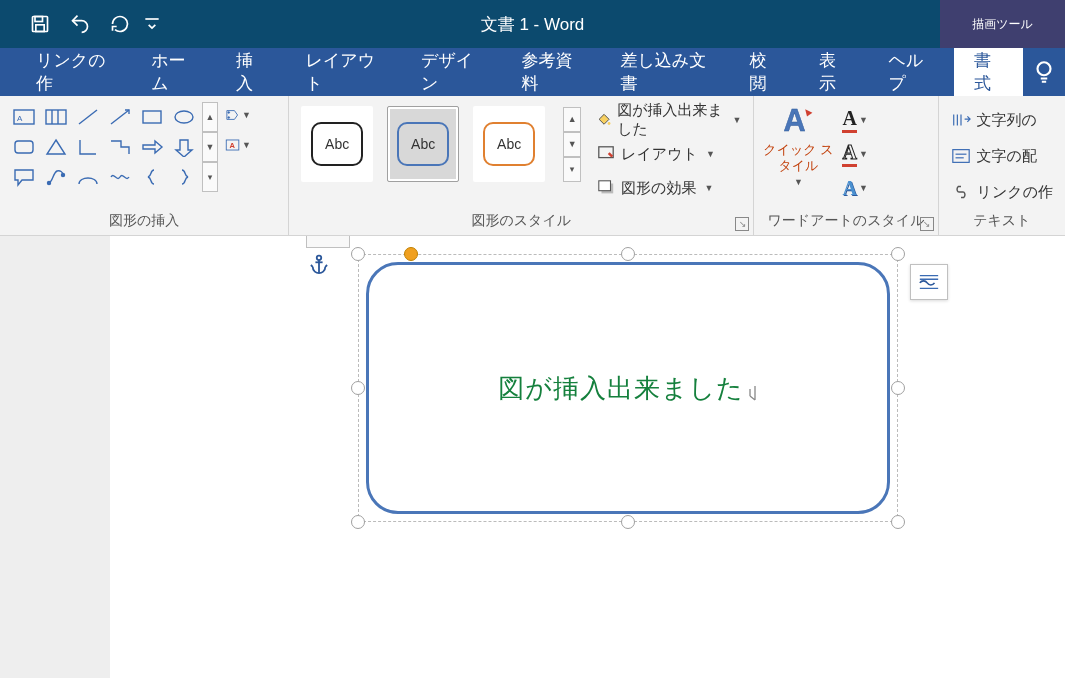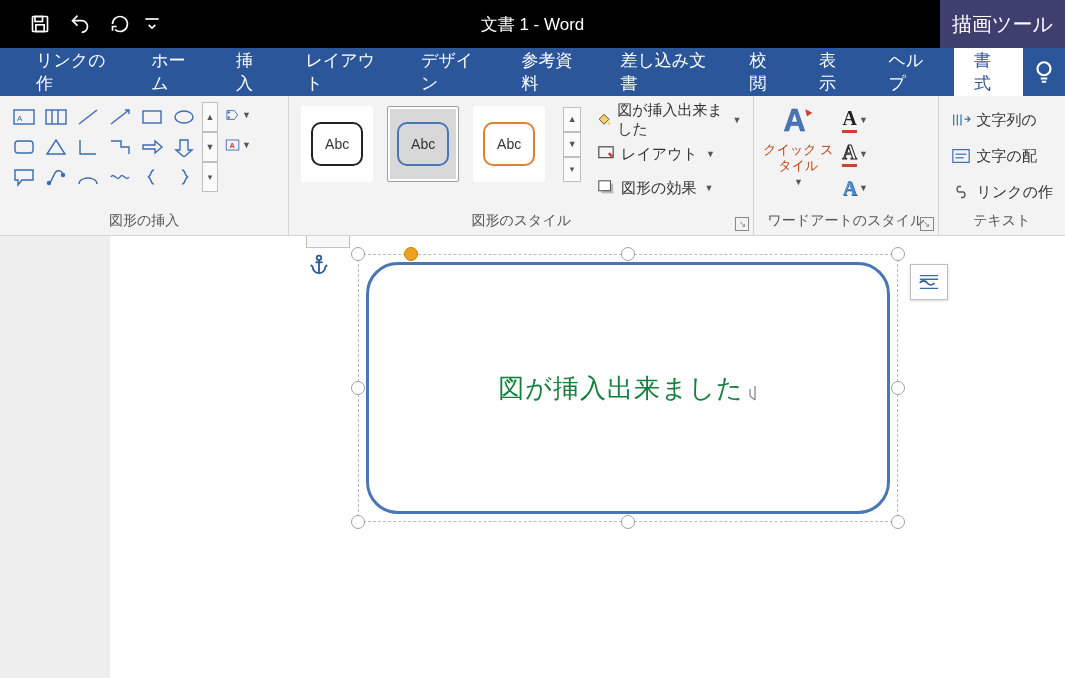--- a/index.html
+++ b/index.html
@@ -1,24 +1,24 @@
 <!DOCTYPE html>
 <html><head>
 <meta charset="utf-8">
 <style>
   * { box-sizing: border-box; margin: 0; padding: 0; font-family: "Yu Gothic UI", "Meiryo", sans-serif; }
   body { background: #fff; overflow: hidden; width: 1065px; height: 678px; }
 
   
-  .titlebar { background: #000000; height: 48px; display: flex; align-items: center; color: #fff; position: relative; }
+  .titlebar { background: #0c4a6e; height: 48px; display: flex; align-items: center; color: #fff; position: relative; }
   .qat { display: flex; align-items: center; gap: 0; padding-left: 20px; }
   .qat-btn { width: 40px; height: 48px; display: flex; align-items: center; justify-content: center; cursor: pointer; }
   .qat-btn svg { width: 20px; height: 20px; }
   .title-text { position: absolute; left: 50%; transform: translateX(-50%); font-size: 17px; font-weight: 400; }
-  .contextual-tab { position: absolute; right: 0; top: 0; bottom: 0; width: 125px; background: #3f3f6f; display: flex; align-items: center; justify-content: center; font-size: 20px; }
+  .contextual-tab { position: absolute; right: 0; top: 0; bottom: 0; width: 125px; background: #3f3f6f; display: flex; align-items: center; justify-content: center; font-size: 12px; }
 
   
   .tabstrip { background: #2b579a; height: 48px; display: flex; align-items: center; padding-left: 16px; gap: 0; color: #fff; }
   .tab { padding: 0 20px; height: 48px; display: flex; align-items: center; font-size: 17px; cursor: pointer; }
   .tab.active { background: #fff; color: #2b579a; }
   .tab.tell { width: 48px; justify-content: center; padding: 0; }
   .tab.tell svg { width: 26px; height: 26px; }
 
   
   .ribbon { background: #f3f3f3; height: 140px; display: flex; border-bottom: 1px solid #d4d4d4; }

